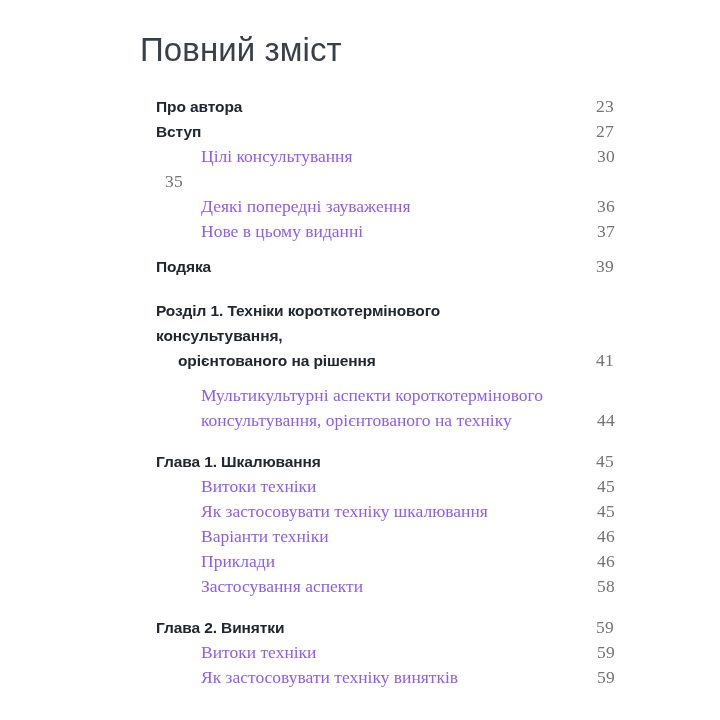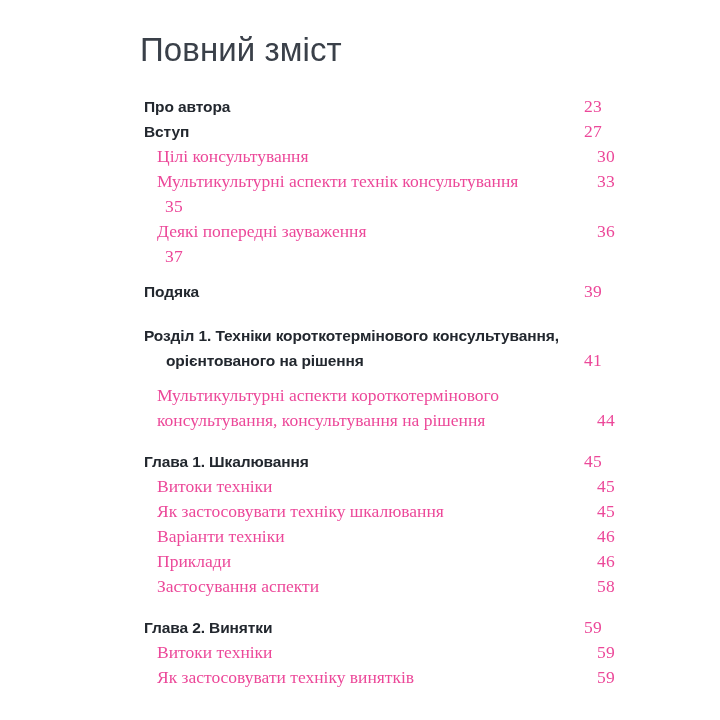--- a/index.html
+++ b/index.html
@@ -58,29 +58,30 @@
   .toc-entry .label {
     flex: 0 1 auto;
     padding-right: 12px;
   }
 
   .toc-entry .page-num {
     flex: 0 0 auto;
     font-family: "Liberation Serif", serif;
     font-size: 17.5px;
     line-height: 25px;
-    color: #ec4899;
+    color: #737373;
     text-align: right;
     min-width: 26px;
     letter-spacing: 0.2px;
   }
 
   
   .lvl1 {
-    margin-left: 4px;
+    margin-left: 16px;
+    gap: 25px;
   }
   .lvl1 .label {
     font-family: "Liberation Sans", sans-serif;
     font-weight: bold;
     font-size: 15.5px;
     line-height: 25px;
     color: #22272e;
     letter-spacing: -0.1px;
   }
   .lvl1 .page-num {
@@ -89,21 +90,22 @@
 
   
   .lvl2 {
     margin-left: 17px;
   }
   .lvl2 .label {
     font-family: "Liberation Serif", serif;
     font-weight: normal;
     font-size: 17.5px;
     line-height: 25px;
-    color: #ec4899;
+    color: #8b5cf6;
+    margin-left: 44px;
   }
   .lvl2 .page-num {
     line-height: 25px;
   }
   .lvl2 .label .line2 {
     display: block;
   }
 
   
   .lvl1 .label .line2 {
@@ -133,43 +135,40 @@
       </div>
       <div class="toc-entry lvl1">
         <span class="label">Вступ</span>
         <span class="page-num">27</span>
       </div>
       <div class="toc-entry lvl2">
         <span class="label">Цілі консультування</span>
         <span class="page-num">30</span>
       </div>
       <div class="toc-entry lvl2">
-        <span class="label">Мультикультурні аспекти технік консультування</span>
-        <span class="page-num">33</span>
-      </div>
-      <div class="toc-entry lvl2">
         <span class="page-num">35</span>
       </div>
       <div class="toc-entry lvl2">
         <span class="label">Деякі попередні зауваження</span>
         <span class="page-num">36</span>
       </div>
       <div class="toc-entry lvl2">
+        <span class="label">Нове в цьому виданні</span>
         <span class="page-num">37</span>
       </div>
       <div class="toc-entry lvl1 gap-sm">
         <span class="label">Подяка</span>
         <span class="page-num">39</span>
       </div>
       <div class="toc-entry lvl1 gap-lg">
         <span class="label">Розділ 1. Техніки короткотермінового консультування,<span class="line2">орієнтованого на рішення</span></span>
         <span class="page-num">41</span>
       </div>
       <div class="toc-entry lvl2 gap-sm">
-        <span class="label">Мультикультурні аспекти короткотермінового<span class="line2">консультування, консультування на рішення</span></span>
+        <span class="label">Мультикультурні аспекти короткотермінового<span class="line2">консультування, орієнтованого на техніку</span></span>
         <span class="page-num">44</span>
       </div>
       <div class="toc-entry lvl1 gap-md">
         <span class="label">Глава 1. Шкалювання</span>
         <span class="page-num">45</span>
       </div>
       <div class="toc-entry lvl2">
         <span class="label">Витоки техніки</span>
         <span class="page-num">45</span>
       </div>

